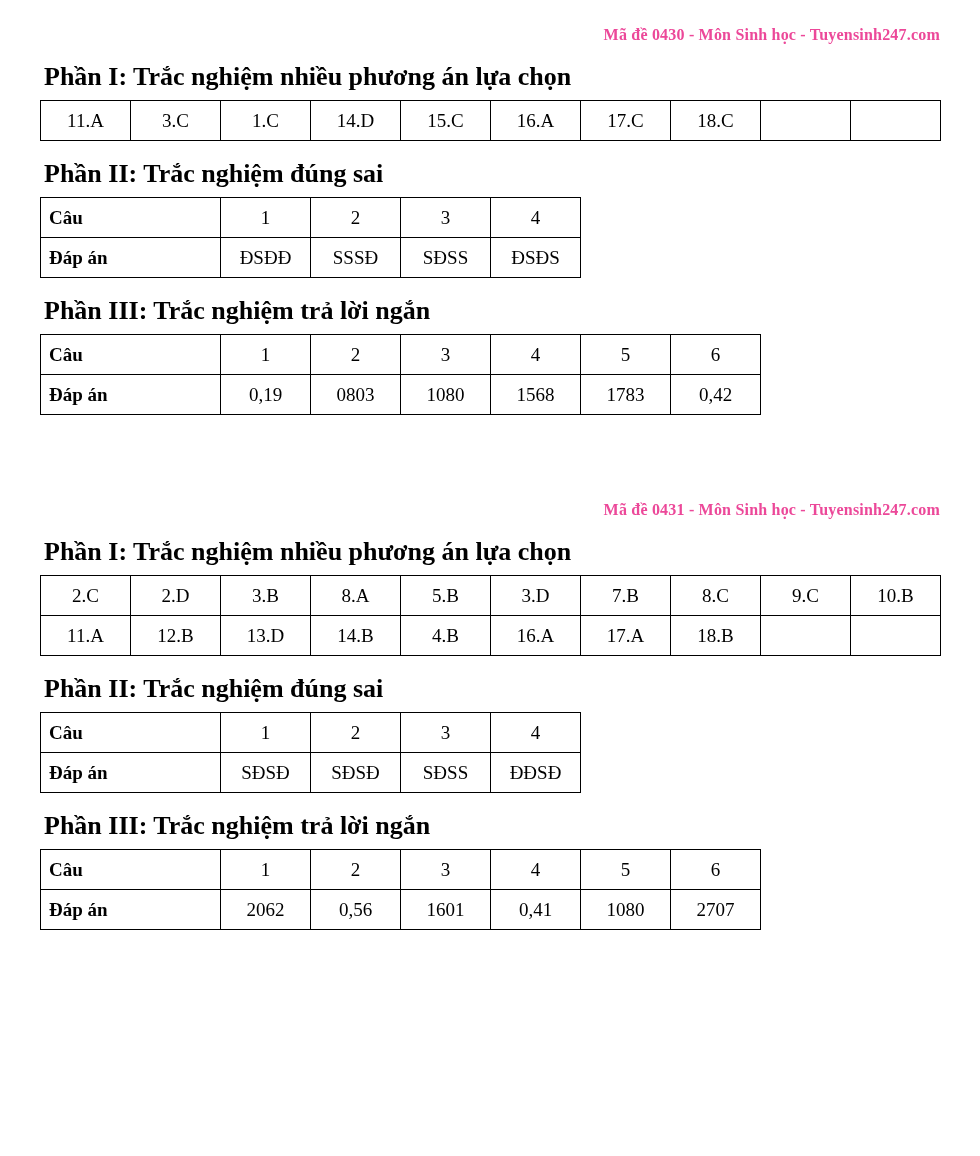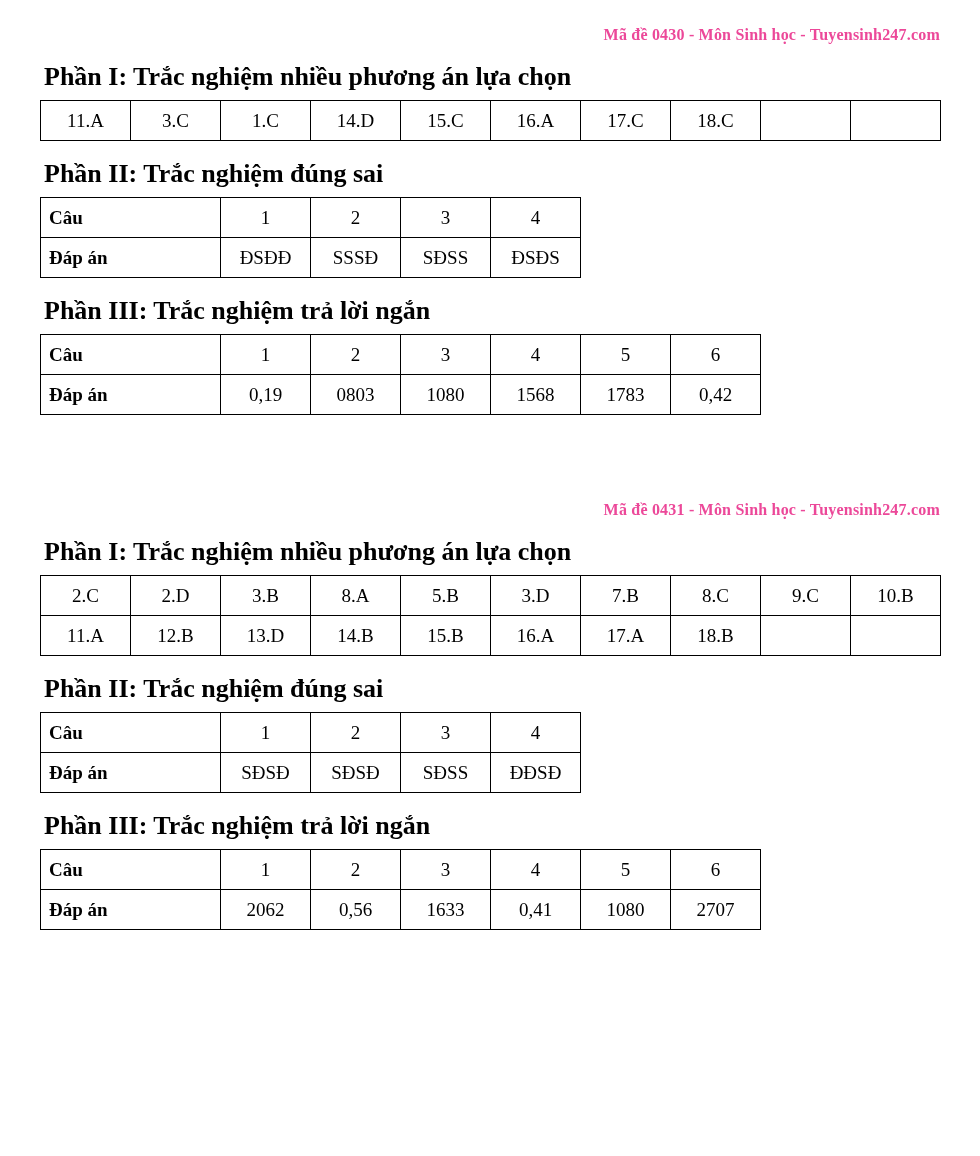--- a/index.html
+++ b/index.html
@@ -171,21 +171,21 @@
           <td>7.B</td>
           <td>8.C</td>
           <td>9.C</td>
           <td>10.B</td>
         </tr>
         <tr>
           <td>11.A</td>
           <td>12.B</td>
           <td>13.D</td>
           <td>14.B</td>
-          <td>15.B</td>
+          <td>4.B</td>
           <td>16.A</td>
           <td>17.A</td>
           <td>18.B</td>
           <td class="blank"></td>
           <td class="blank"></td>
         </tr>
       </tbody>
     </table>
 
     <div class="section-head">Phần II: Trắc nghiệm đúng sai</div>
@@ -217,21 +217,21 @@
           <td class="cell">2</td>
           <td class="cell">3</td>
           <td class="cell">4</td>
           <td class="cell">5</td>
           <td class="cell">6</td>
         </tr>
         <tr>
           <td class="label">Đáp án</td>
           <td class="cell">2062</td>
           <td class="cell">0,56</td>
-          <td class="cell">1633</td>
+          <td class="cell">1601</td>
           <td class="cell">0,41</td>
           <td class="cell">1080</td>
           <td class="cell">2707</td>
         </tr>
       </tbody>
     </table>
   </div>
 
 </div>
 

